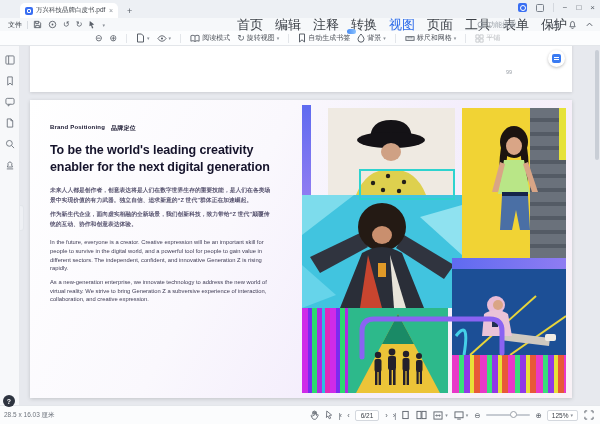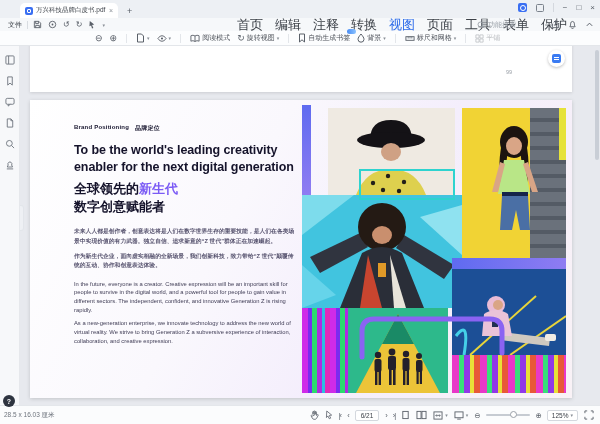--- a/index.html
+++ b/index.html
@@ -73,21 +73,21 @@
   .fab-tool{position:absolute;left:528px;top:4px;width:17px;height:17px;border-radius:50%;background:#fff;
             box-shadow:0 1px 3px rgba(0,0,0,.25);display:flex;align-items:center;justify-content:center;z-index:8;}
   .fab-ic{width:9px;height:9px;background:#3a7bf2;border-radius:2px;position:relative;}
   .fab-ic::after{content:"";position:absolute;left:2px;top:2.5px;width:5px;height:1px;background:#fff;
                  box-shadow:0 2px 0 #fff;}
   .page{position:absolute;left:10px;top:54px;width:542px;height:298px;
         background:linear-gradient(118deg,#ffffff 0%,#faf8fd 38%,#f4eefc 62%,#f9f2f6 100%);
         box-shadow:0 1px 4px rgba(0,0,0,.16);overflow:hidden;}
 
   
-  .copy{position:absolute;left:44px;top:24px;width:222px;}
+  .copy{position:absolute;left:20px;top:24px;width:222px;}
   .eyebrow{display:flex;gap:6px;font-size:6px;font-weight:bold;color:#17152e;letter-spacing:.2px;}
   .h-en{margin-top:9px;font-size:12.5px;line-height:1.32;font-weight:bold;color:#15132b;letter-spacing:-.1px;}
   .h-zh{margin-top:5px;font-size:13px;line-height:1.4;font-weight:bold;color:#15132b;}
   .hl{color:#7b5bf5;}
   .p-zh{margin-top:11px;font-size:5.8px;line-height:1.65;color:#56526e;font-weight:bold;}
   .p-zh + .p-zh{margin-top:5px;}
   .p-en{margin-top:9px;font-size:5.8px;line-height:1.5;color:#3f3c55;}
   .p-en + .p-en{margin-top:5px;}
 
   
@@ -297,24 +297,20 @@
       <span class="fab-ic"></span>
     </div>
 
     <div class="page">
       <div class="copy">
         <div class="eyebrow">
           <span>Brand Positioning</span>
           <span>品牌定位</span>
         </div>
         <div class="h-en">To be the world's leading creativity enabler for the next digital generation</div>
-        <div class="h-zh">
-          <span>全球领先的</span><span class="hl">新生代</span><br>
-          <span>数字创意赋能者</span>
-        </div>
         <div class="p-zh">未来人人都是创作者，创意表达将是人们在数字世界生存的重要技能，是人们在各类场景中实现价值的有力武器。独立自信、追求新意的“Z 世代”群体正在加速崛起。</div>
         <div class="p-zh">作为新生代企业，面向虚实相融的全新场景，我们创新科技，致力带给“Z 世代”颠覆传统的互动、协作和创意表达体验。</div>
         <div class="p-en">In the future, everyone is a creator. Creative expression will be an important skill for people to survive in the digital world, and a powerful tool for people to gain value in different sectors. The independent, confident, and innovative Generation Z is rising rapidly.</div>
         <div class="p-en">As a new-generation enterprise, we innovate technology to address the new world of virtual reality. We strive to bring Generation Z a subversive experience of interaction, collaboration, and creative expression.</div>
       </div>
 
       <div class="collage">
         <div class="strip-left"></div>
 
         <div class="photo-hat">

